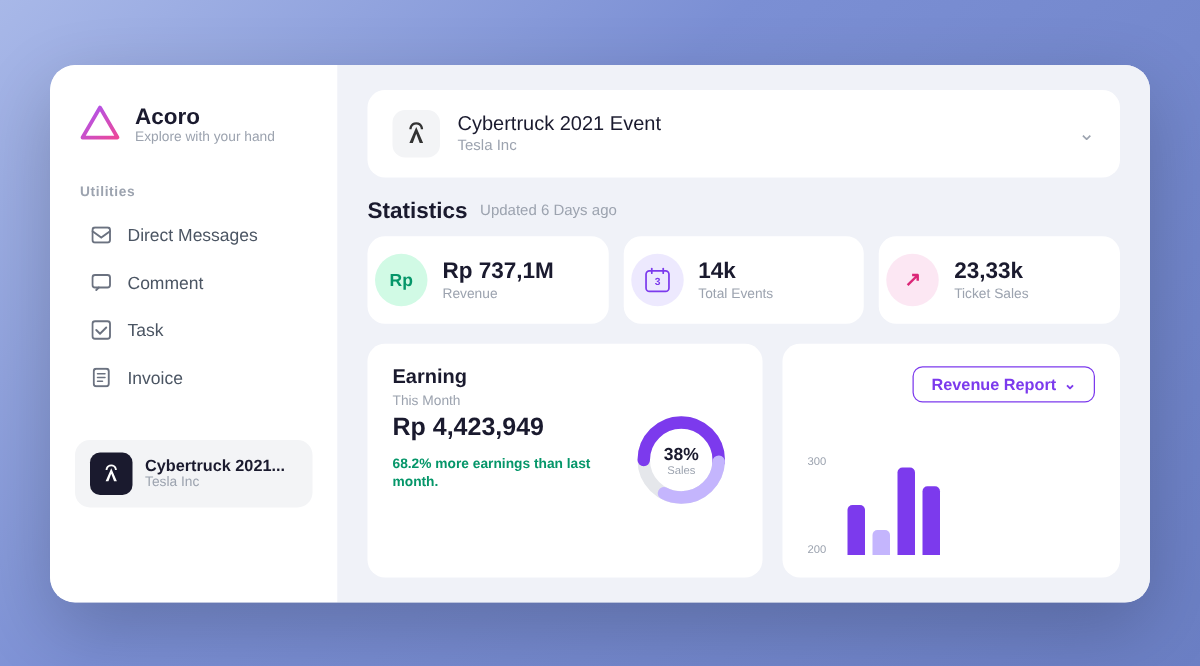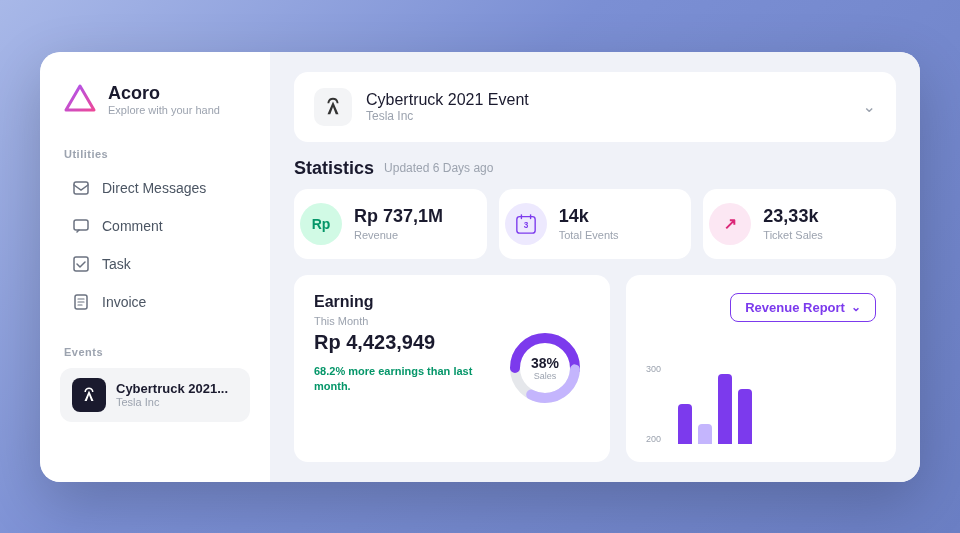--- a/index.html
+++ b/index.html
@@ -428,21 +428,20 @@
             <line x1="4" y1="5" x2="10" y2="5" stroke="#6b7280" stroke-width="1.2" stroke-linecap="round"></line>
             <line x1="4" y1="8" x2="10" y2="8" stroke="#6b7280" stroke-width="1.2" stroke-linecap="round"></line>
             <line x1="4" y1="11" x2="8" y2="11" stroke="#6b7280" stroke-width="1.2" stroke-linecap="round"></line>
           </svg>
         </div>
         <span>Invoice</span>
       </div>
     </div>
 
     <div class="section-events">
-      <div class="section-label">Events</div>
       <div class="event-item">
         <div class="event-icon-box">
           <svg width="18" height="18" viewBox="0 0 24 24" fill="white">
             <path d="M12 2C6 2 6 8 6 8h2s0-4 4-4 4 4 4 4h2s0-6-6-6zm0 4l-6 14h3l3-8 3 8h3L12 6z"></path>
           </svg>
         </div>
         <div class="event-text">
           <span class="event-name">Cybertruck 2021...</span>
           <span class="event-company">Tesla Inc</span>
         </div>

